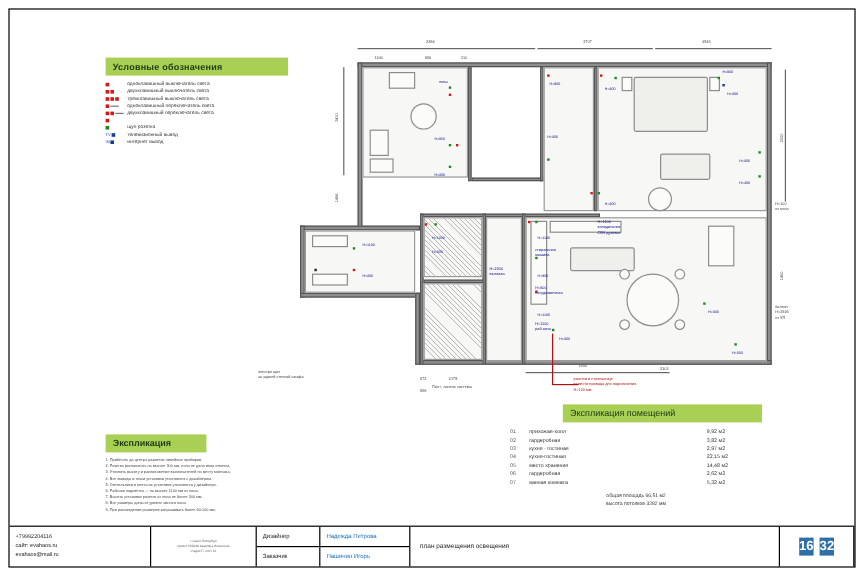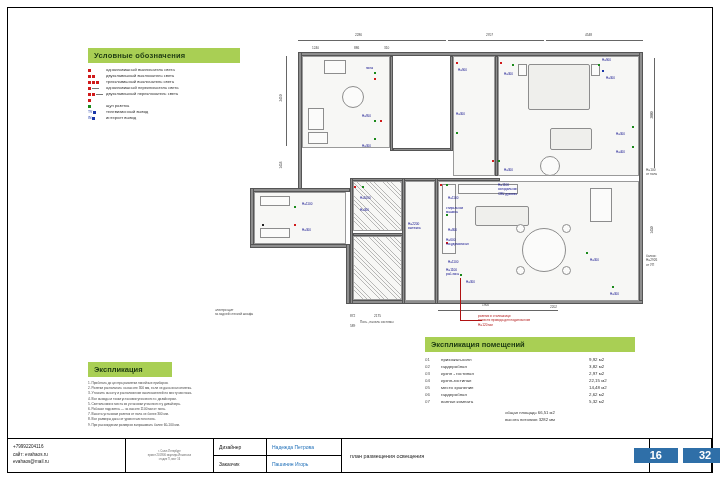--- a/index.html
+++ b/index.html
@@ -56,22 +56,23 @@
     background: #a9cf54; color: #1d3a12;
     font-size: 7.5px; font-weight: bold;
     padding: 3px 6px; width: 84px;
   }
   .notes-body { margin-top: 4px; font-size: 3.2px; color: #444; line-height: 5.2px; }
 
   
   .expl { position: absolute; left: 425px; top: 337px; width: 210px; }
   .expl-title {
     background: #a9cf54; color: #1d3a12;
-    font-size: 7.5px; font-weight: bold;
+    font-size: 7.5px; font-weight: normal;
     padding: 3px 6px;
+    margin-left: 44px;
   }
   .expl-table { margin-top: 4px; font-size: 4.4px; color: #333; }
   .expl-row { display: flex; line-height: 7px; }
   .expl-num { width: 16px; color: #555; }
   .expl-name { flex: 1; }
   .expl-area { width: 46px; text-align: left; }
   .expl-totals { margin-top: 5px; font-size: 4.2px; color: #333; line-height: 6.5px; text-align: center; }
 
   
   .titleblock {
@@ -83,21 +84,21 @@
   .tb-contacts { width: 118px; padding: 4px 5px; font-size: 4.6px; line-height: 7.5px; color: #222; }
   .tb-stamp { width: 88px; display: flex; align-items: center; justify-content: center; }
   .tb-stamp-text { font-size: 2.6px; color: #666; text-align: center; line-height: 4px; }
   .tb-people { width: 128px; }
   .tb-people .row { height: 50%; display: flex; align-items: center; border-bottom: 1px solid #000; }
   .tb-people .row:last-child { border-bottom: none; }
   .tb-people .role { width: 52px; font-size: 5px; padding-left: 5px; color: #222; }
   .tb-people .val { font-size: 5px; color: #1f6fb8; border-left: 1px solid #000; height: 100%; display: flex; align-items: center; padding-left: 5px; flex: 1; }
   .tb-sheetname { flex: 1; display: flex; align-items: center; padding-left: 8px; font-size: 5.4px; color: #222; }
   .tb-pages { width: 62px; display: flex; align-items: center; justify-content: center; gap: 5px; }
-  .pg-box { background: #2f6fa8; color: #fff; font-size: 11px; font-weight: bold; padding: 1px 16px; line-height: 13px; text-align: center; }
+  .pg-box { background: #2f6fa8; color: #fff; font-size: 11px; font-weight: bold; padding: 1px 0; line-height: 13px; text-align: center; }
   .pg-box.alt { background: #2f6fa8; }
   .tb-logo { width: 122px; border-right: none; display: flex; flex-direction: column; align-items: center; justify-content: center; }
   .logo-main { font-size: 15px; font-weight: bold; color: #2f6fa8; letter-spacing: -.3px; }
   .logo-sub { font-size: 8px; color: #2f6fa8; margin-top: -2px; }
 
   
   .plan { position: absolute; left: 250px; top: 28px; width: 440px; height: 305px; }
   .wall { position: absolute; background: #8e8e8e; border: .5px solid #555; }
   .room { position: absolute; background: #f7f7f5; border: .5px solid #9a9a9a; }
   .hatch {

